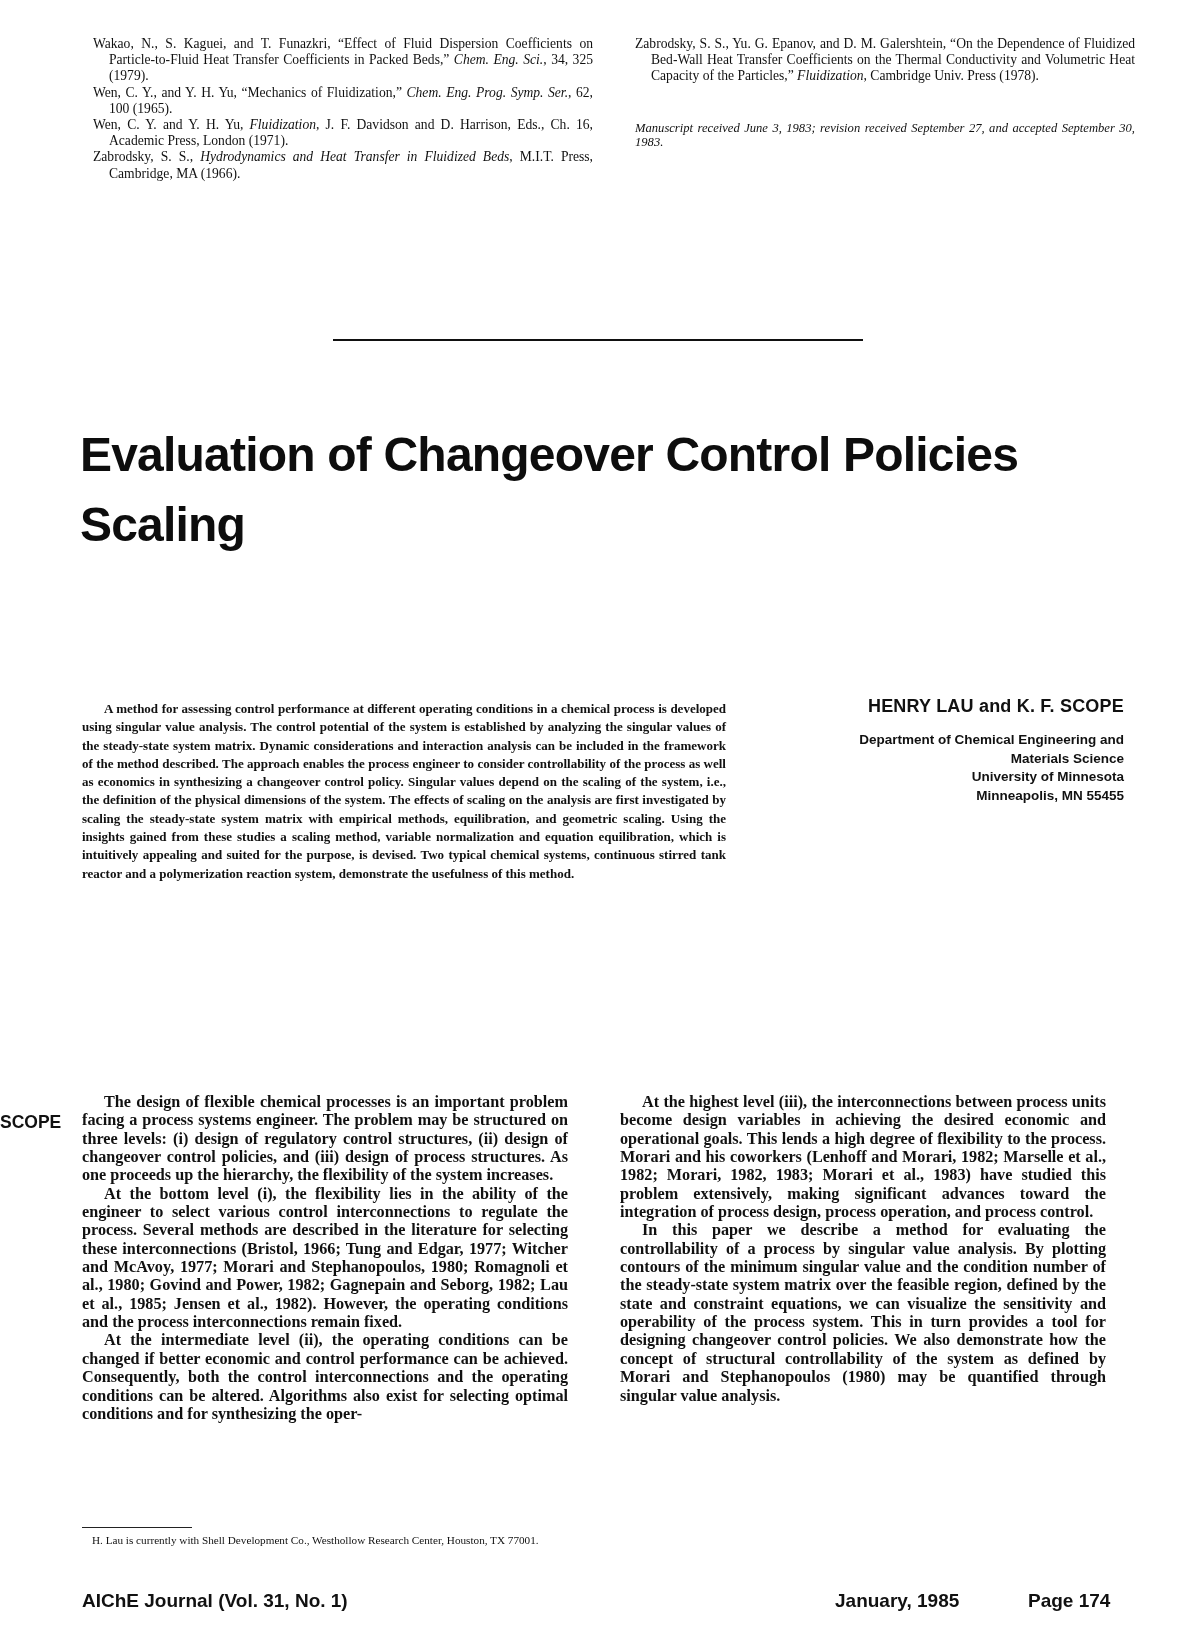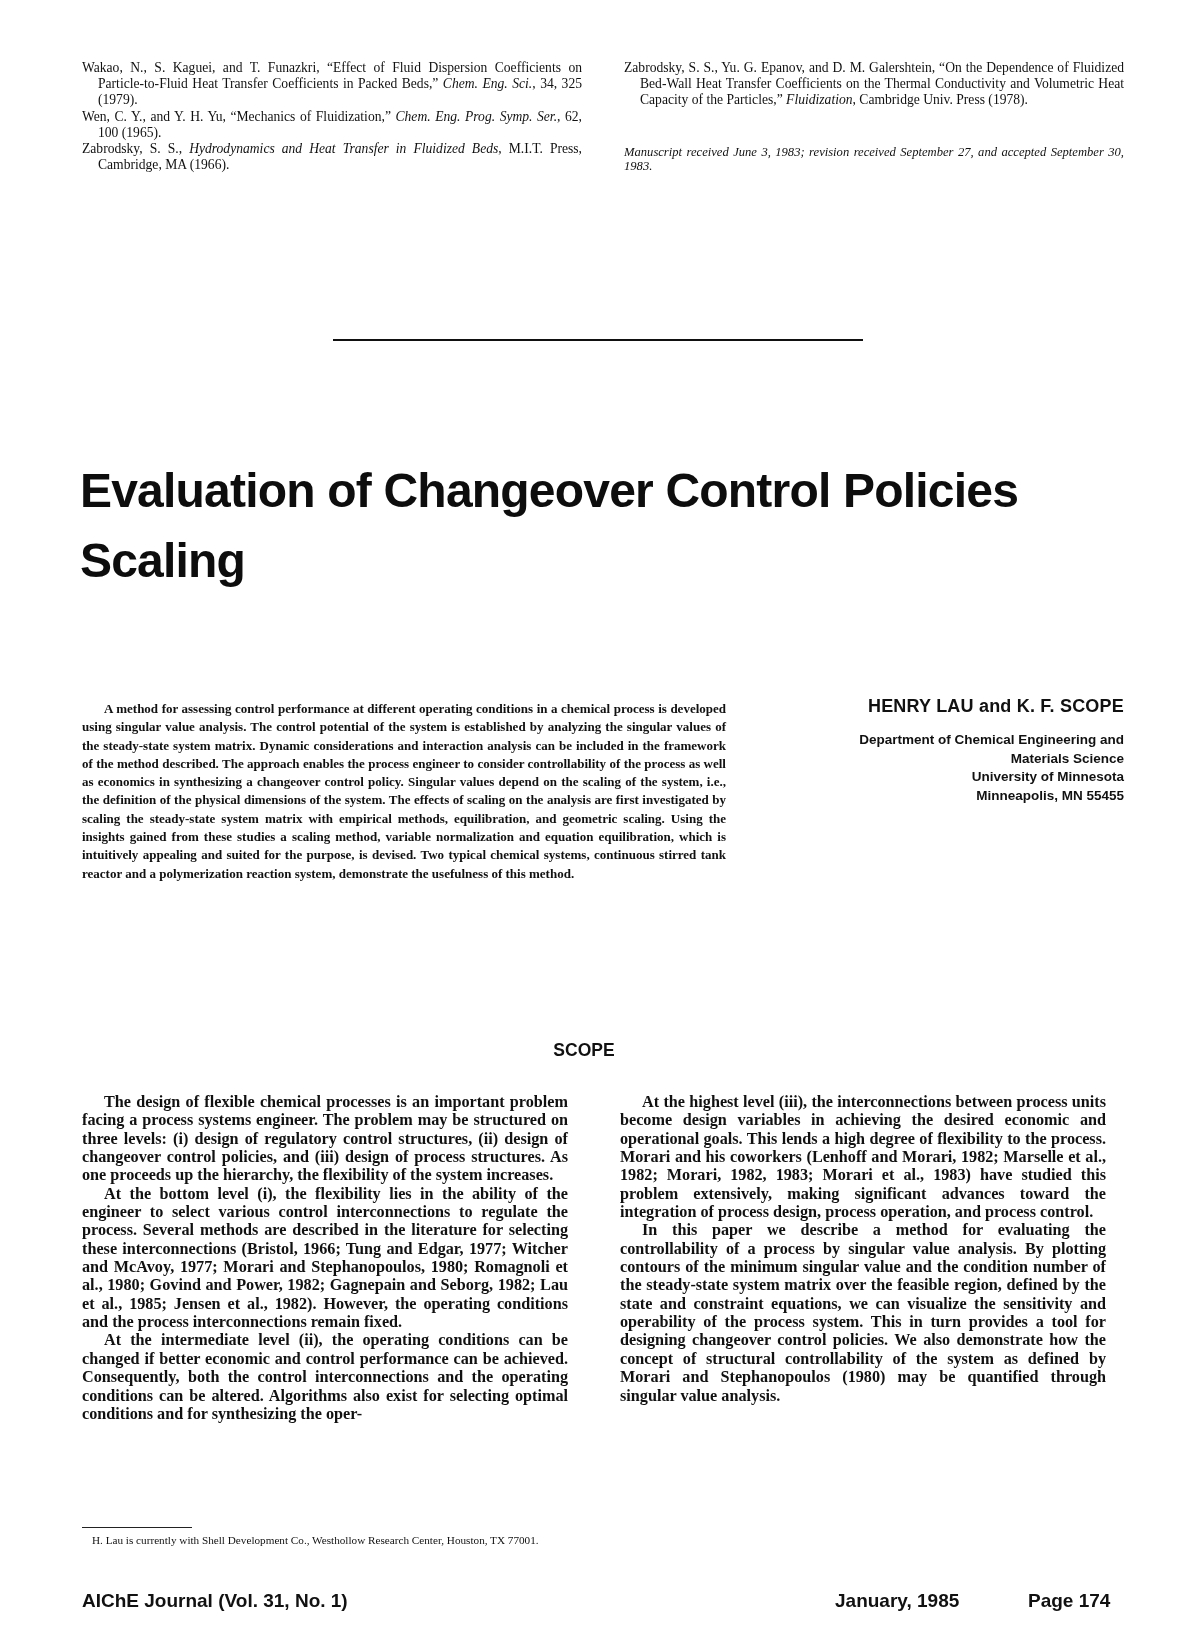--- a/index.html
+++ b/index.html
@@ -1,41 +1,41 @@
 <!DOCTYPE html>
 <html><head>
   <meta charset="utf-8">
   <style>
     html, body { margin: 0; padding: 0; background: #ffffff; }
     body { width: 1200px; height: 1651px; position: relative; overflow: hidden; color: #111; }
     .serif { font-family: "Liberation Serif", "DejaVu Serif", serif; }
     .sans { font-family: "Liberation Sans", "DejaVu Sans", sans-serif; }
 
     
-    .refs { position: absolute; top: 60px; font-size: 13.6px; line-height: 16.2px; }
+    .refs { position: absolute; top: 36px; font-size: 13.6px; line-height: 16.2px; margin-left: 11px; }
     .refs.left { left: 82px; width: 500px; text-align: justify; }
     .refs.right { left: 624px; width: 500px; text-align: justify; }
     .ref { padding-left: 16px; text-indent: -16px; }
     .ref i { font-style: italic; }
     .manuscript { margin-top: 36px; font-style: italic; font-size: 12.6px; line-height: 14.5px; }
 
     .rule-top { position: absolute; left: 333px; top: 339px; width: 530px; height: 2px; background: #111; }
 
     
-    .title { position: absolute; left: 80px; top: 420px; width: 1040px; font-size: 48px; font-weight: bold; line-height: 70px; letter-spacing: -0.8px; color: #0d0d0d; margin-top: 36px; }
+    .title { position: absolute; left: 80px; top: 420px; width: 1040px; font-size: 48px; font-weight: bold; line-height: 70px; letter-spacing: -0.8px; color: #0d0d0d; }
 
     
     .abstract { position: absolute; left: 82px; top: 700px; width: 644px; font-size: 13px; line-height: 18.3px; font-weight: bold; text-align: justify; text-indent: 22px; }
 
     .authors { position: absolute; right: 76px; top: 696px; text-align: right; }
     .author-names { font-size: 18px; font-weight: bold; letter-spacing: 0.2px; }
     .affil { margin-top: 14px; font-size: 13.5px; line-height: 18.6px; font-weight: bold; }
 
     
-    .scope-head { position: absolute; left: 0; width: 1168px; top: 1040px; text-align: center; font-size: 17.5px; font-weight: bold; }
+    .scope-head { position: absolute; left: 0; width: 1168px; top: 1112px; text-align: left; font-size: 17.5px; font-weight: bold; }
 
     
     .col { position: absolute; top: 1093px; width: 486px; font-size: 16.2px; line-height: 18.35px; font-weight: bold; text-align: justify; }
     .col.left { left: 82px; }
     .col.right { left: 620px; }
     .para { text-indent: 22px; margin: 0; }
     .para.noindent { text-indent: 0; }
 
     .fn-rule { position: absolute; left: 82px; top: 1527px; width: 110px; height: 1px; background: #222; }
     .footnote { position: absolute; left: 82px; top: 1533px; width: 500px; font-size: 11.2px; line-height: 15px; text-align: justify; text-indent: 10px; }
@@ -47,20 +47,23 @@
   </style>
 </head>
 <body>
 
 <div class="refs left serif">
   <div class="ref">
     <span>Wakao, N., S. Kaguei, and T. Funazkri, “Effect of Fluid Dispersion Coefficients on Particle-to-Fluid Heat Transfer Coefficients in Packed Beds,” </span><i>Chem. Eng. Sci.</i><span>, 34, 325 (1979).</span>
   </div>
   <div class="ref">
     <span>Wen, C. Y., and Y. H. Yu, “Mechanics of Fluidization,” </span><i>Chem. Eng. Prog. Symp. Ser.</i><span>, 62, 100 (1965).</span>
+  </div>
+  <div class="ref">
+    <span>Wen, C. Y. and Y. H. Yu, </span><i>Fluidization</i><span>, J. F. Davidson and D. Harrison, Eds., Ch. 16, Academic Press, London (1971).</span>
   </div>
   <div class="ref">
     <span>Zabrodsky, S. S., </span><i>Hydrodynamics and Heat Transfer in Fluidized Beds</i><span>, M.I.T. Press, Cambridge, MA (1966).</span>
   </div>
 </div>
 
 <div class="refs right serif">
   <div class="ref">
     <span>Zabrodsky, S. S., Yu. G. Epanov, and D. M. Galershtein, “On the Dependence of Fluidized Bed-Wall Heat Transfer Coefficients on the Thermal Conductivity and Volumetric Heat Capacity of the Particles,” </span><i>Fluidization</i><span>, Cambridge Univ. Press (1978).</span>
   </div>

